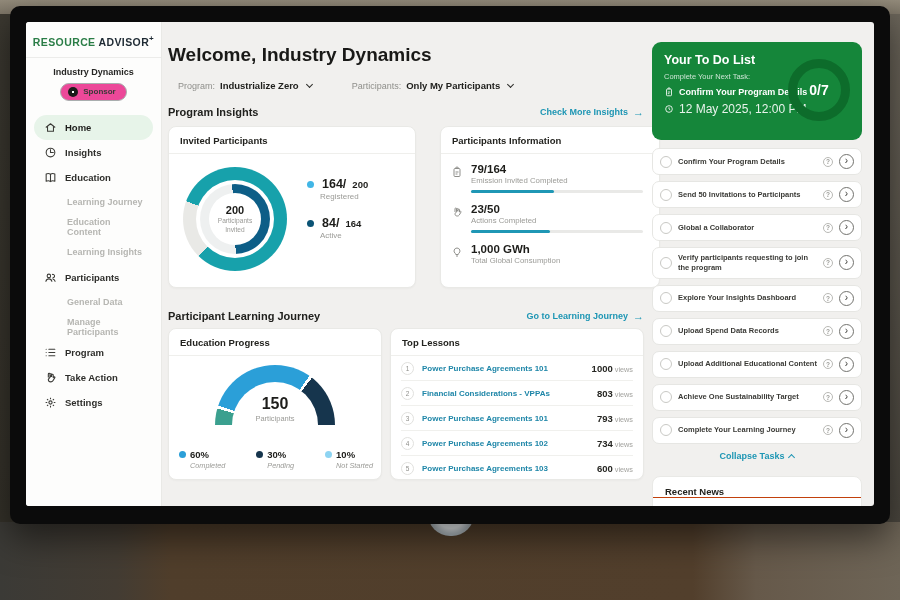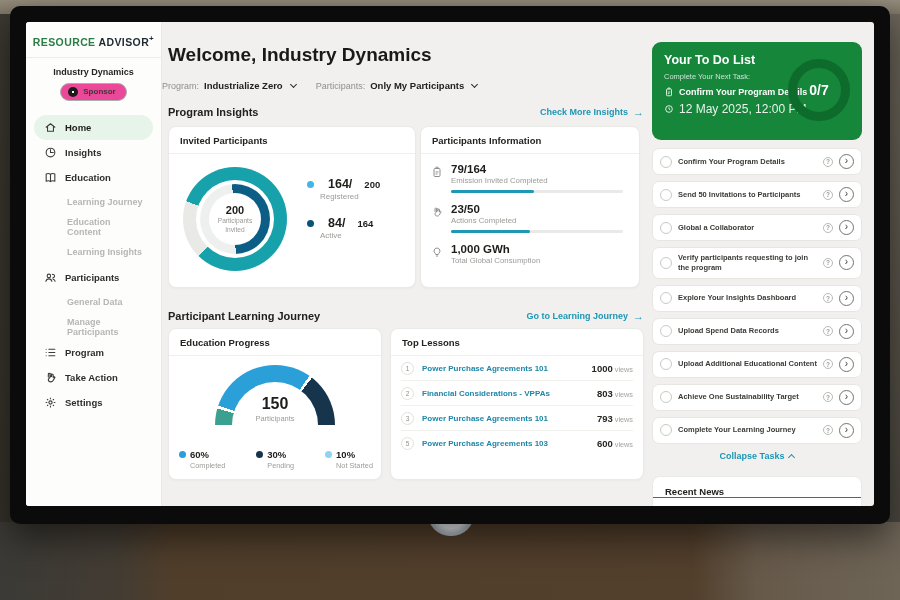--- a/index.html
+++ b/index.html
@@ -34,49 +34,49 @@
   .nav{padding:6px 8px;}
   .nav-item{display:flex;align-items:center;gap:8px;height:25px;padding:0 10px;font-size:9.5px;font-weight:700;color:#2e2e2b;border-radius:14px;cursor:pointer;}
   .nav-item.sub{padding-left:33px;color:#b6b6b2;font-size:9px;}
   .nav-item.active{background:#e7f4e9;color:#1d1d1b;}
   .nav-icon{width:13px;height:13px;color:#3c3c38;display:grid;place-items:center;flex:0 0 13px;}
   .nav-icon svg{width:13px;height:13px;display:block;}
 
   
   .main{position:absolute;left:136px;top:0;right:0;bottom:0;background:#f1f0ee;border-radius:14px;}
   .welcome{position:absolute;left:6px;top:22px;font-size:19px;font-weight:800;color:#191917;}
-  .filters{position:absolute;left:0;top:58px;display:flex;gap:20px;align-items:center;justify-content:center;}
+  .filters{position:absolute;left:16px;top:58px;display:flex;gap:40px;align-items:center;justify-content:center;}
   .filter{display:flex;align-items:center;gap:5px;font-size:9px;color:#8f8f8b;cursor:pointer;}
   .filter b{font-size:9.5px;color:#21211e;}
   .chev-down{display:inline-block;width:5px;height:5px;border-right:1.5px solid #2b2b28;border-bottom:1.5px solid #2b2b28;transform:rotate(45deg);margin:-2px 0 0 3px;}
   .section-row{position:absolute;left:6px;width:476px;display:flex;justify-content:space-between;align-items:center;}
   .section-title{font-size:11px;font-weight:800;color:#21211e;}
   .section-link{font-size:9px;font-weight:700;color:#1e96b4;display:flex;gap:5px;align-items:center;cursor:pointer;}
   .arrow{font-size:11px;line-height:1;}
 
   .card{position:absolute;background:#fff;border:1px solid #e9e9e6;border-radius:8px;box-shadow:0 1px 2px rgba(0,0,0,.03);}
   .card-title{padding:8px 11px 7px;font-size:9.5px;font-weight:700;color:#23231f;border-bottom:1px solid #efefec;}
   #card-invited{left:6px;top:104px;width:248px;height:162px;}
-  #card-pinfo{left:258px;top:104px;width:220px;height:162px;}
+  #card-pinfo{left:278px;top:104px;width:220px;height:162px;}
   #card-edu{left:6px;top:306px;width:214px;height:152px;}
   #card-lessons{left:228px;top:306px;width:254px;height:152px;}
   #insights-row{top:84px;}
   #lj-row{top:288px;}
 
   
   .donut{position:absolute;left:14px;top:40px;width:104px;height:104px;border-radius:50%;
     background:conic-gradient(from 290deg,#17a1ab 0 295deg,#e9e9e6 295deg 360deg);display:grid;place-items:center;}
   .d2{width:78px;height:78px;border-radius:50%;background:#fff;display:grid;place-items:center;}
   .d3{width:70px;height:70px;border-radius:50%;background:conic-gradient(from 355deg,#0d5e87 0 184deg,#eef0f0 184deg 360deg);display:grid;place-items:center;}
   .d4{width:52px;height:52px;border-radius:50%;background:#fff;display:grid;place-items:center;text-align:center;}
   .donut-val{font-size:11px;font-weight:800;color:#1d1d1a;}
   .donut-lbl{font-size:6.6px;color:#9b9b97;line-height:1.25;width:46px;margin:1px auto 0;}
   .inv-legend{position:absolute;left:138px;top:50px;}
   .leg-entry{margin-bottom:15px;}
-  .leg-line{display:flex;align-items:center;gap:14px;}
+  .leg-line{display:flex;align-items:center;gap:8px;}
   .leg-dot{width:7px;height:7px;border-radius:50%;flex:0 0 7px;}
   .dot-registered{background:#41b6e6;}
   .dot-active{background:#0b5375;}
   .leg-num{font-size:12.5px;font-weight:800;color:#1d1d1a;}
   .leg-den{font-size:9.5px;font-weight:700;color:#1d1d1a;margin-left:-2px;}
   .leg-lbl{font-size:8px;color:#9b9b97;margin:1px 0 0 13px;}
 
   
   .pbody{padding:9px 12px 0 10px;}
   .stat{display:flex;gap:7px;margin-bottom:10px;}
@@ -96,21 +96,21 @@
   .gauge-center{position:absolute;left:0;right:0;top:30px;text-align:center;}
   .gc-value{font-size:16px;font-weight:800;color:#1d1d1a;}
   .gc-label{font-size:7.5px;color:#9b9b97;margin-top:1px;}
   .edu-legend{position:absolute;left:10px;right:8px;bottom:9px;display:flex;justify-content:space-between;}
   .el-line{display:flex;align-items:center;gap:4px;}
   .el-dot{width:7px;height:7px;border-radius:50%;flex:0 0 7px;}
   .dot-completed{background:#2b9fd8;}
   .dot-pending{background:#16354d;}
   .dot-notstarted{background:#8ed4f2;}
   .el-pct{font-size:9.5px;font-weight:800;color:#1d1d1a;}
-  .el-lbl{font-size:7.3px;color:#9b9b97;margin:1px 0 0 11px;}
+  .el-lbl{font-size:7.3px;color:#9b9b97;margin:1px 0 0 11px;font-style:italic;}
 
   
   .lessons-list{padding:0 10px;}
   .lesson-row{display:flex;align-items:center;gap:8px;height:25px;border-bottom:1px solid #f0f0ed;}
   .lesson-row:last-child{border-bottom:none;}
   .lesson-rank{flex:0 0 13px;width:13px;height:13px;border:1px solid #e1e1de;border-radius:50%;font-size:6.5px;color:#8f8f8b;display:grid;place-items:center;}
   .lesson-name{flex:1;font-size:8px;font-weight:700;color:#1e86a8;cursor:pointer;}
   .lesson-views{font-size:9.5px;font-weight:800;color:#262622;white-space:nowrap;}
   .lv-suffix{font-size:7.3px;color:#a3a39f;font-weight:400;margin-left:2px;}
 
@@ -400,20 +400,25 @@
               <span class="lesson-rank">2</span>
               <span class="lesson-name">Financial Considerations - VPPAs</span>
               <span class="lesson-views">803<span class="lv-suffix">views</span></span>
             </div>
             <div class="lesson-row">
               <span class="lesson-rank">3</span>
               <span class="lesson-name">Power Purchase Agreements 101</span>
               <span class="lesson-views">793<span class="lv-suffix">views</span></span>
             </div>
             <div class="lesson-row">
+              <span class="lesson-rank">4</span>
+              <span class="lesson-name">Power Purchase Agreements 102</span>
+              <span class="lesson-views">734<span class="lv-suffix">views</span></span>
+            </div>
+            <div class="lesson-row">
               <span class="lesson-rank">5</span>
               <span class="lesson-name">Power Purchase Agreements 103</span>
               <span class="lesson-views">600<span class="lv-suffix">views</span></span>
             </div>
           </div>
       </div>
 
       <div id="todo-card">
         <div class="tc-title">Your To Do List</div>
         <div class="tc-sub">Complete Your Next Task:</div>

